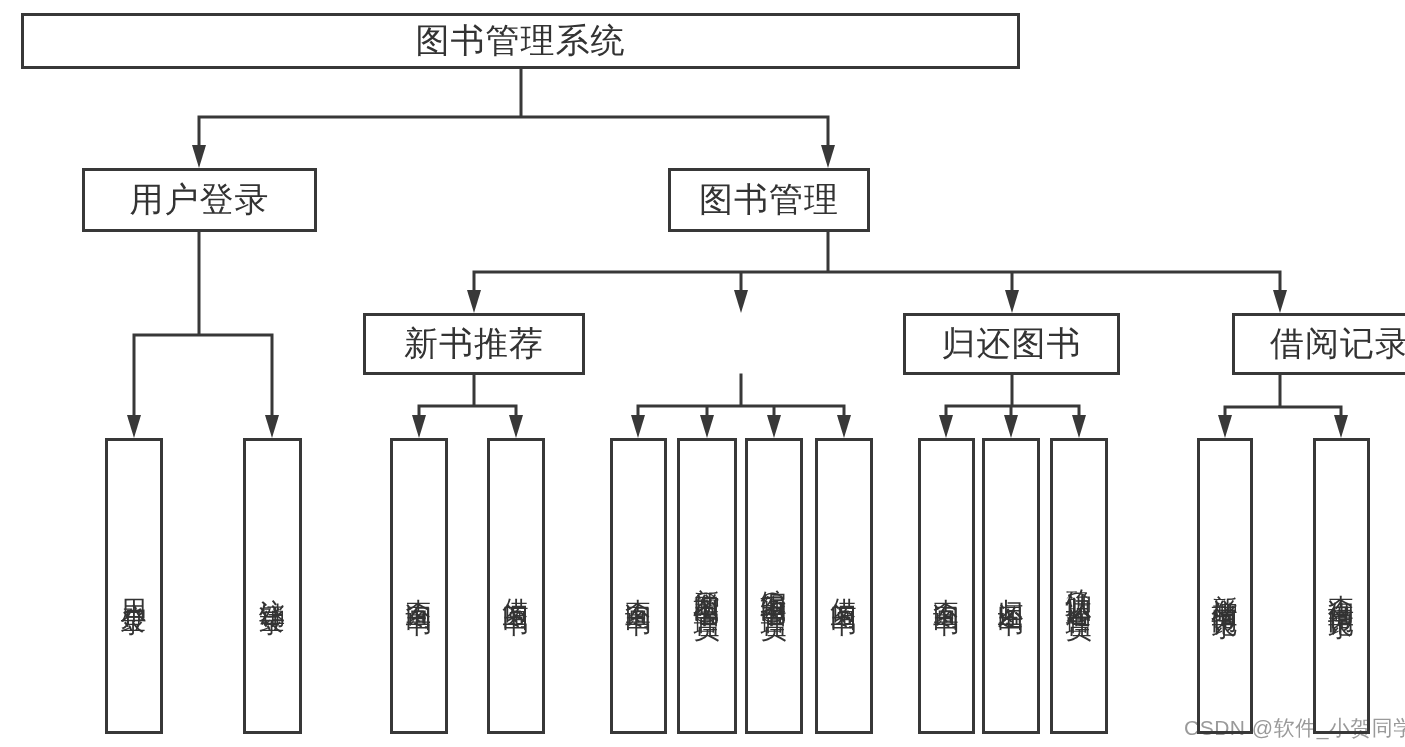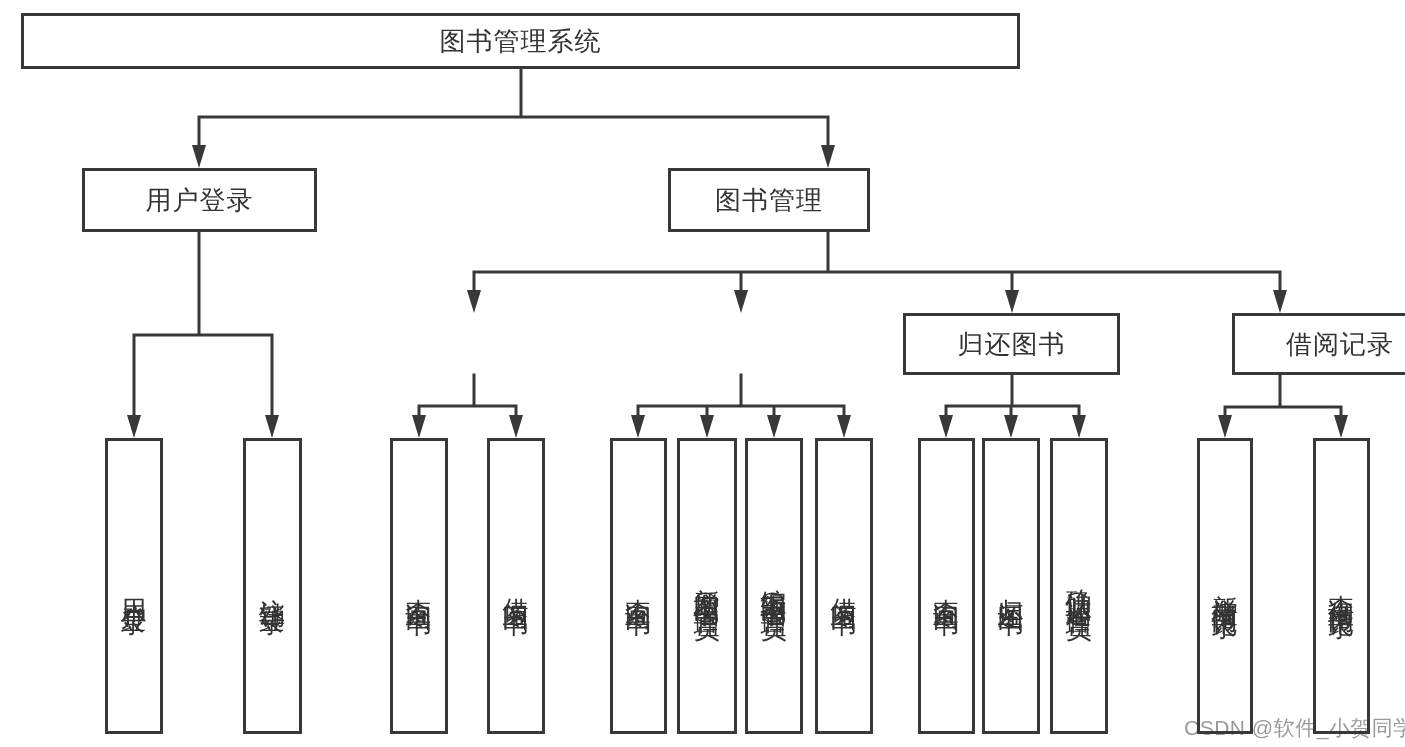--- a/index.html
+++ b/index.html
@@ -21,21 +21,21 @@
     pointer-events:none;
   }
   .box{
     position:absolute;
     box-sizing:border-box;
     border:3px solid var(--line);
     background:transparent;
     display:flex;align-items:center;justify-content:center;
     z-index:3;
   }
-  .hbox{font-size:26px;letter-spacing:1px;}
+  .hbox{font-size:34px;letter-spacing:1px;}
   .vtext{
     writing-mode:vertical-rl;
     text-orientation:mixed;
     font-size:26px;
     line-height:1;
     letter-spacing:4px;
     white-space:nowrap;
   }
   .watermark{
     position:absolute;
@@ -101,20 +101,23 @@
     <span>图书管理系统</span>
   </div>
 
   <div class="box hbox" style="left:82px;top:168px;width:235px;height:64px">
     <span>用户登录</span>
   </div>
   <div class="box hbox" style="left:668px;top:168px;width:202px;height:64px">
     <span>图书管理</span>
   </div>
 
+  <div class="box hbox" style="left:363px;top:313px;width:222px;height:62px">
+    <span>新书推荐</span>
+  </div>
   <div class="box hbox" style="left:903px;top:313px;width:217px;height:62px">
     <span>归还图书</span>
   </div>
   <div class="box hbox" style="left:1232px;top:313px;width:216px;height:62px">
     <span>借阅记录</span>
   </div>
 
   <div class="box" style="left:105px;top:438px;width:58px;height:296px">
     <span class="vtext">用户登录</span>
   </div>

